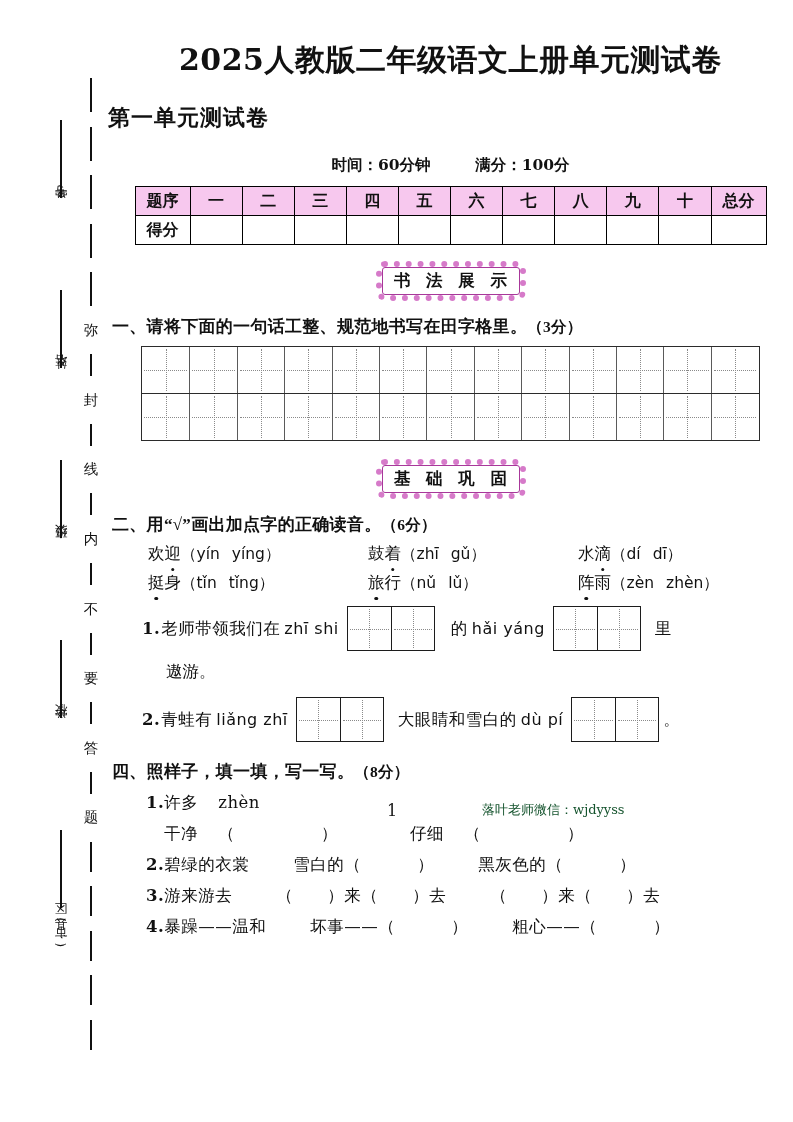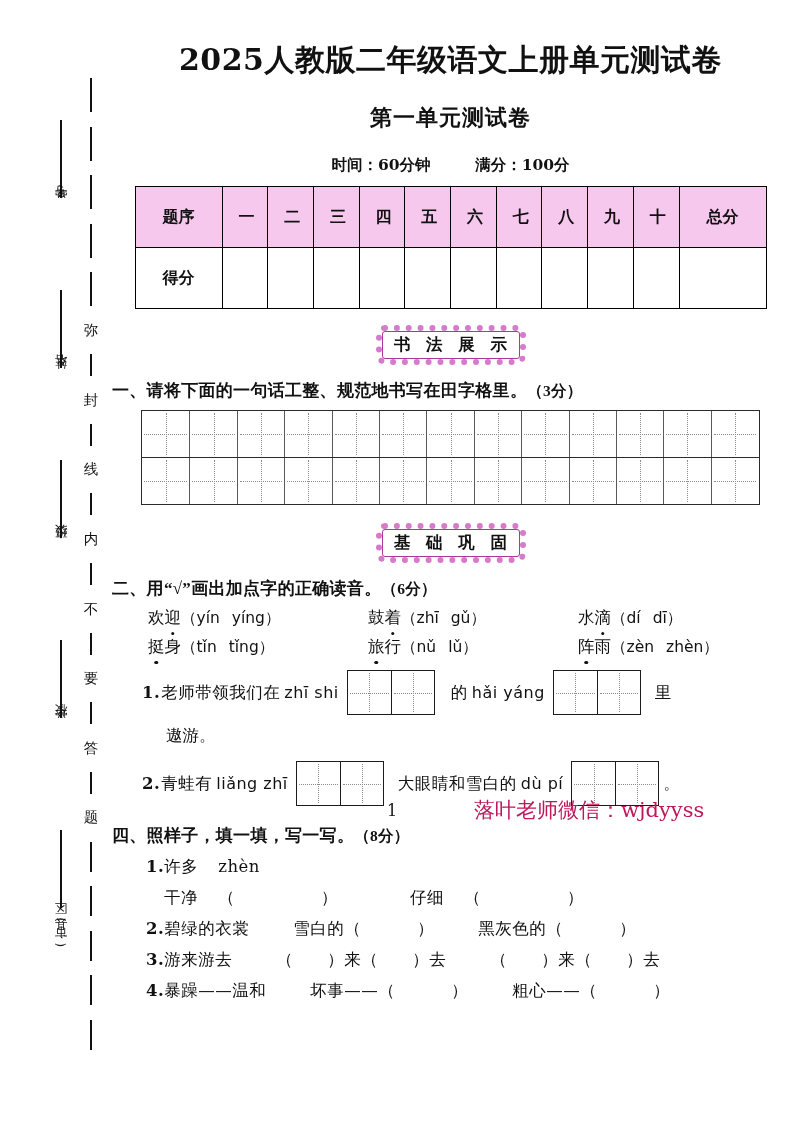--- a/index.html
+++ b/index.html
@@ -81,21 +81,21 @@
 
   #paper-title {
     text-align: center;
     font-size: 30px;
     font-weight: bold;
     letter-spacing: 0.5px;
     margin-top: 40px;
     font-family: "DejaVu Serif", "Liberation Serif", serif;
   }
   #unit-title {
-    text-align: center;
+    text-align: left;
     font-size: 22px;
     font-weight: bold;
     margin-top: 22px;
     letter-spacing: 1px;
     font-family: "DejaVu Serif", "Liberation Serif", serif;
   }
   #exam-meta {
     text-align: center;
     font-size: 15.5px;
     font-weight: bold;
@@ -115,21 +115,21 @@
     table-layout: fixed;
   }
   #score-table td {
     border: 1.6px solid #000;
     height: 28px;
     text-align: center;
     vertical-align: middle;
     font-size: 16px;
     font-weight: bold;
     font-family: "DejaVu Serif", "Liberation Serif", serif;
-    padding: 16px;
+    padding: 0;
   }
   #score-table tr.head td { background: #f7c8ee; }
   #score-table td.rowhead { width: 54px; }
   #score-table td.totalcol { width: 54px; }
 
   
   .badge {
     margin: 16px auto 0 auto;
     width: 150px;
     height: 40px;
@@ -304,23 +304,23 @@
     align-items: center;
     font-family: "DejaVu Serif", "Liberation Serif", serif;
   }
   #page-number {
     position: absolute;
     left: 279px;
     font-size: 16px;
   }
   #watermark {
     position: absolute;
-    left: 366px;
-    font-size: 21px;
-    color: #be185d;
+    left: 374px;
+    font-size: 13px;
+    color: #14532d;
   }
 </style>
 </head>
 <body>
 
 <div id="seal-margin">
 
   <div class="seal-field" style="top:120px">
     <div class="seal-rule"></div>
     <div class="seal-label">学号</div>

